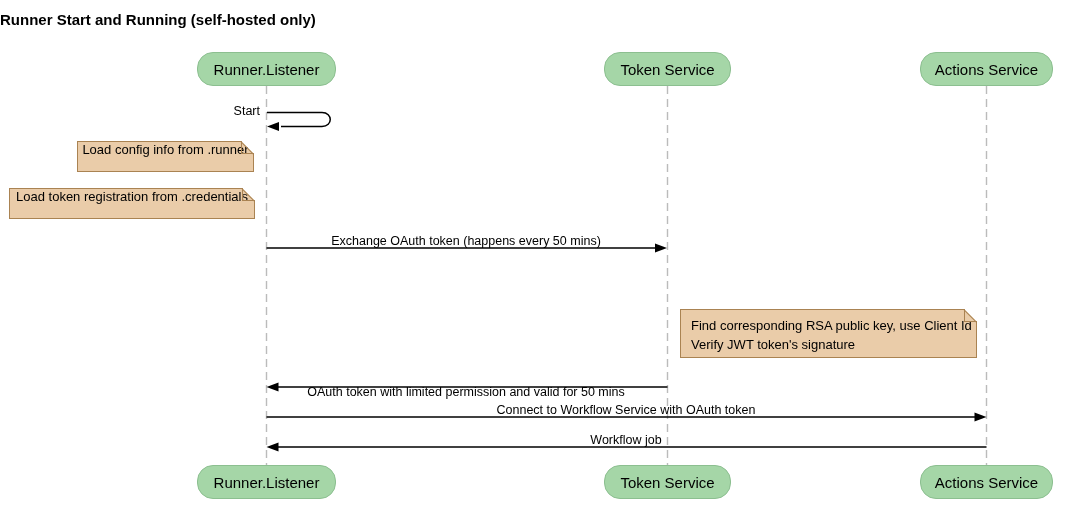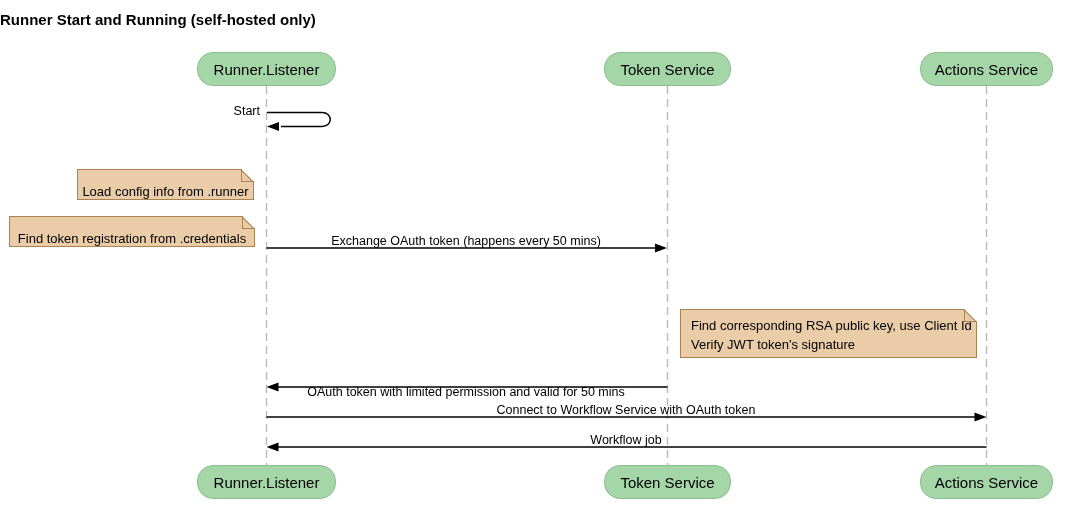--- a/index.html
+++ b/index.html
@@ -43,23 +43,22 @@
   .note{
     position:absolute;
     background:var(--note-fill,#EACCA9);
     border:1px solid var(--note-border,#AA8352);
     font-size:13px;
     z-index:3;
     box-sizing:border-box;
   }
   .note.centered{
     display:flex;
-    align-items:flex-end;
+    align-items:flex-start;
     justify-content:center;
-    margin-top:28px;
   }
   .note .note-text{white-space:nowrap;}
   .note.multiline{padding:6px 10px 0 10px;}
   .note.multiline .note-line{line-height:19px;white-space:nowrap;}
   .fold{position:absolute;top:-1px;right:-1px;width:13px;height:13px;z-index:4;}
   .fold-cover{position:absolute;top:0;right:0;width:0;height:0;
     border-top:13px solid var(--bg,#fff);border-left:13px solid transparent;}
   .fold-diag{position:absolute;top:0;left:0;width:18.4px;height:0;
     border-top:1px solid var(--note-border,#AA8352);
     transform-origin:0 0;transform:rotate(45deg);}
@@ -137,21 +136,21 @@
     <span class="note-text">Load config info from .runner</span>
     <div class="fold">
       <div class="fold-cover"></div>
         <div class="fold-diag"></div>
         <div class="fold-v"></div>
         <div class="fold-h"></div>
     </div>
   </div>
 
   <div class="note centered" style="left:9px; top:188px; width:246px; height:31px;">
-    <span class="note-text">Find token registration from .credentials</span>
+    <span class="note-text">Load token registration from .credentials</span>
     <div class="fold">
       <div class="fold-cover"></div>
         <div class="fold-diag"></div>
         <div class="fold-v"></div>
         <div class="fold-h"></div>
     </div>
   </div>
 
 
   <div class="note multiline" style="left:680px; top:309px; width:297px; height:49px;">

